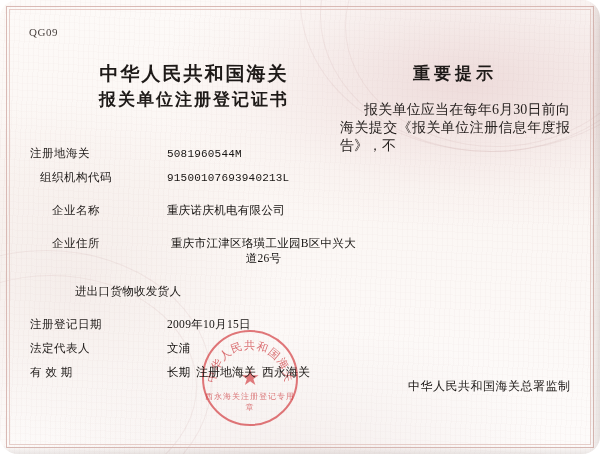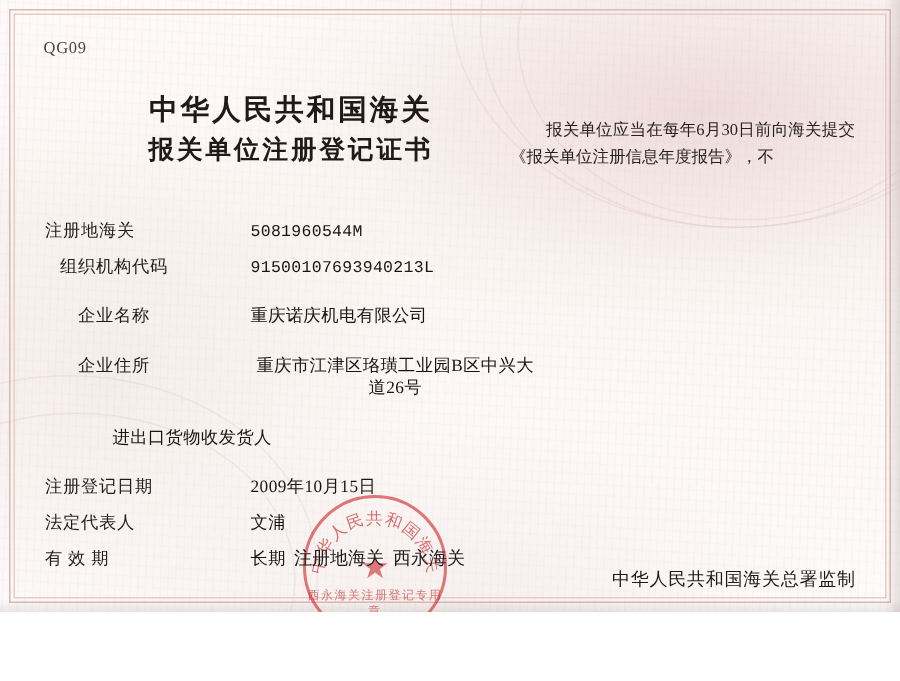--- a/index.html
+++ b/index.html
@@ -9,28 +9,29 @@
   }
   body {
     width: 600px;
     height: 454px;
     overflow: hidden;
     font-family: "Liberation Sans", sans-serif;
   }
   .page {
     position: relative;
     width: 600px;
-    height: 408px;
+    height: 454px;
     background:
       radial-gradient(ellipse 420px 200px at 78% 18%, rgba(226,196,196,0.55) 0%, rgba(244,232,230,0.25) 55%, rgba(255,255,255,0) 75%),
       radial-gradient(ellipse 300px 260px at 12% 62%, rgba(236,224,220,0.45) 0%, rgba(255,255,255,0) 70%),
       radial-gradient(ellipse 360px 180px at 50% 100%, rgba(238,228,226,0.5) 0%, rgba(255,255,255,0) 70%),
       linear-gradient(180deg, #fdfaf8 0%, #fbf6f3 40%, #fdfbfa 100%);
     box-sizing: border-box;
     overflow: hidden;
+    border-radius: 18px;
   }
   
   .texture {
     position: absolute;
     inset: 0;
     pointer-events: none;
     opacity: 0.5;
     background-image:
       repeating-linear-gradient(92deg, rgba(200,170,170,0.10) 0px, rgba(200,170,170,0.10) 1px, rgba(255,255,255,0) 1px, rgba(255,255,255,0) 5px),
       repeating-linear-gradient(3deg, rgba(205,180,180,0.07) 0px, rgba(205,180,180,0.07) 1px, rgba(255,255,255,0) 1px, rgba(255,255,255,0) 7px);
@@ -104,21 +105,21 @@
     text-align: center;
     font-family: "Liberation Serif", serif;
     font-size: 17px;
     font-weight: bold;
     letter-spacing: 4px;
     color: #1e1a18;
   }
   .notice-body {
     margin-top: 16px;
     font-family: "Liberation Serif", serif;
-    font-size: 11px;
+    font-size: 14px;
     line-height: 18px;
     color: #241f1d;
     text-align: justify;
     text-indent: 24px;
   }
   .notice-body .second {
     text-indent: 0;
     display: block;
   }
 
@@ -263,20 +264,21 @@
   <div class="inner-border"></div>
 
   <div class="doc-code">QG09</div>
 
   <div class="title-block">
     <div class="title-line1">中华人民共和国海关</div>
     <div class="title-line2">报关单位注册登记证书</div>
   </div>
 
   <div class="notice">
+    <div class="notice-title">重要提示</div>
     <div class="notice-body">
       <span>报关单位应当在每年6月30日前向海关提交《报关单位注册信息年度报告》，不</span>
     </div>
   </div>
 
   <div class="fields">
 
     <div class="field-row">
       <div class="field-label">注册地海关</div>
       <div class="field-value mono">5081960544M</div>

